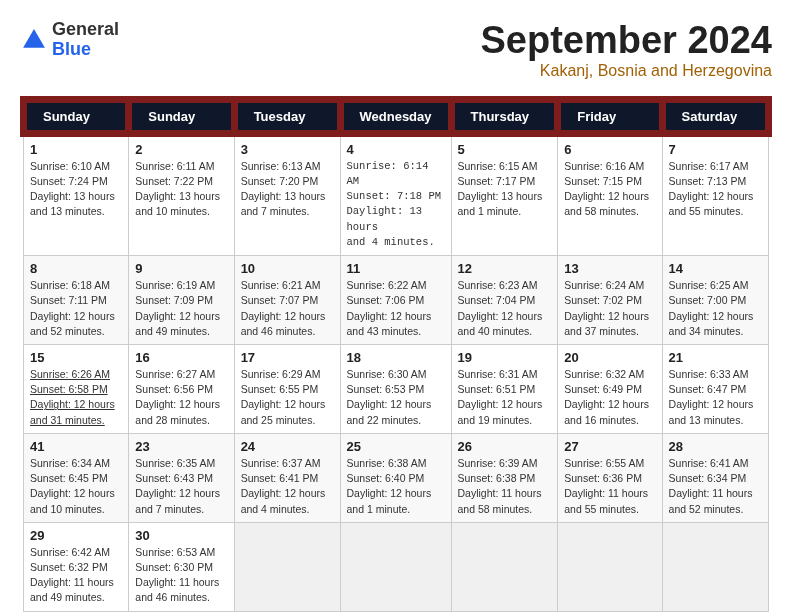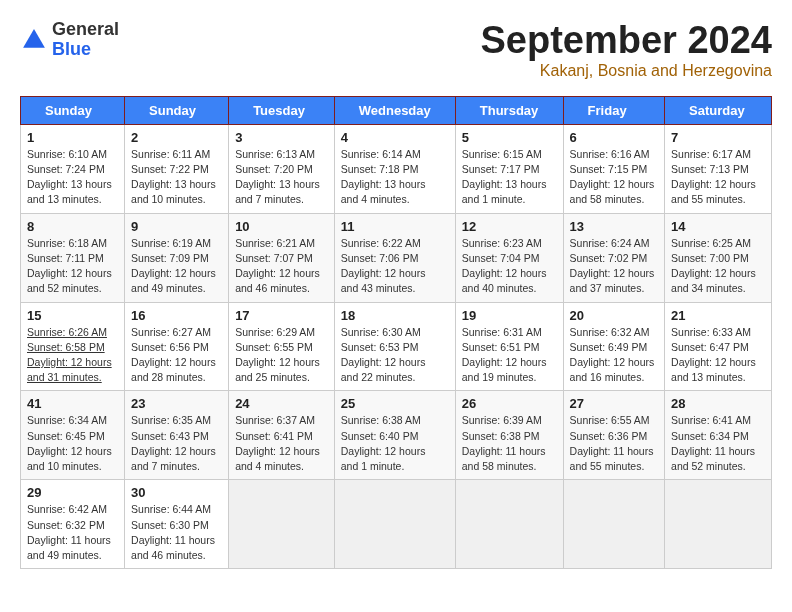--- a/index.html
+++ b/index.html
@@ -52,27 +52,27 @@
     .location-title {
       font-size: 16px;
       color: #a16207;
     }
     .calendar-table {
       width: 100%;
       border-collapse: collapse;
       font-size: 11px;
     }
     .calendar-table thead tr th {
-      background: #3b82f6;
+      background: #0f172a;
       color: #fff;
-      padding: 6px 24px;
+      padding: 6px 16px;
       text-align: left;
       font-size: 13px;
       font-weight: bold;
-      border: 1px solid #7f1d1d;
+      border: 7px solid #7f1d1d;
     }
     .calendar-table tbody tr td {
       border: 1px solid #ccc;
       vertical-align: top;
       padding: 5px 6px;
       width: 108px;
       min-height: 80px;
       background: #fff;
     }
     .calendar-table tbody tr:nth-child(even) td {
@@ -143,21 +143,21 @@
         </td>
         <td>
           <span class="day-num">3</span>
           <div class="day-detail" style="white-space: pre-line;">Sunrise: 6:13 AM
 Sunset: 7:20 PM
 Daylight: 13 hours
 and 7 minutes.</div>
         </td>
         <td>
           <span class="day-num">4</span>
-          <div class="day-detail" style="white-space: pre-line;">Sunrise: 6:14 AM
+          <div class="day-detail" style="white-space: pre-line; font-family: Liberation Mono, monospace;">Sunrise: 6:14 AM
 Sunset: 7:18 PM
 Daylight: 13 hours
 and 4 minutes.</div>
         </td>
         <td>
           <span class="day-num">5</span>
           <div class="day-detail" style="white-space: pre-line;">Sunrise: 6:15 AM
 Sunset: 7:17 PM
 Daylight: 13 hours
 and 1 minute.</div>
@@ -333,21 +333,21 @@
       <tr>
         <td>
           <span class="day-num">29</span>
           <div class="day-detail" style="white-space: pre-line;">Sunrise: 6:42 AM
 Sunset: 6:32 PM
 Daylight: 11 hours
 and 49 minutes.</div>
         </td>
         <td>
           <span class="day-num">30</span>
-          <div class="day-detail" style="white-space: pre-line;">Sunrise: 6:44 AM
+          <div class="day-detail" style="white-space: pre-line;">Sunrise: 6:53 AM
 Sunset: 6:30 PM
 Daylight: 11 hours
 and 46 minutes.</div>
         </td>
         <td class="empty-cell"></td>
         <td class="empty-cell"></td>
         <td class="empty-cell"></td>
         <td class="empty-cell"></td>
         <td class="empty-cell"></td>
       </tr>

